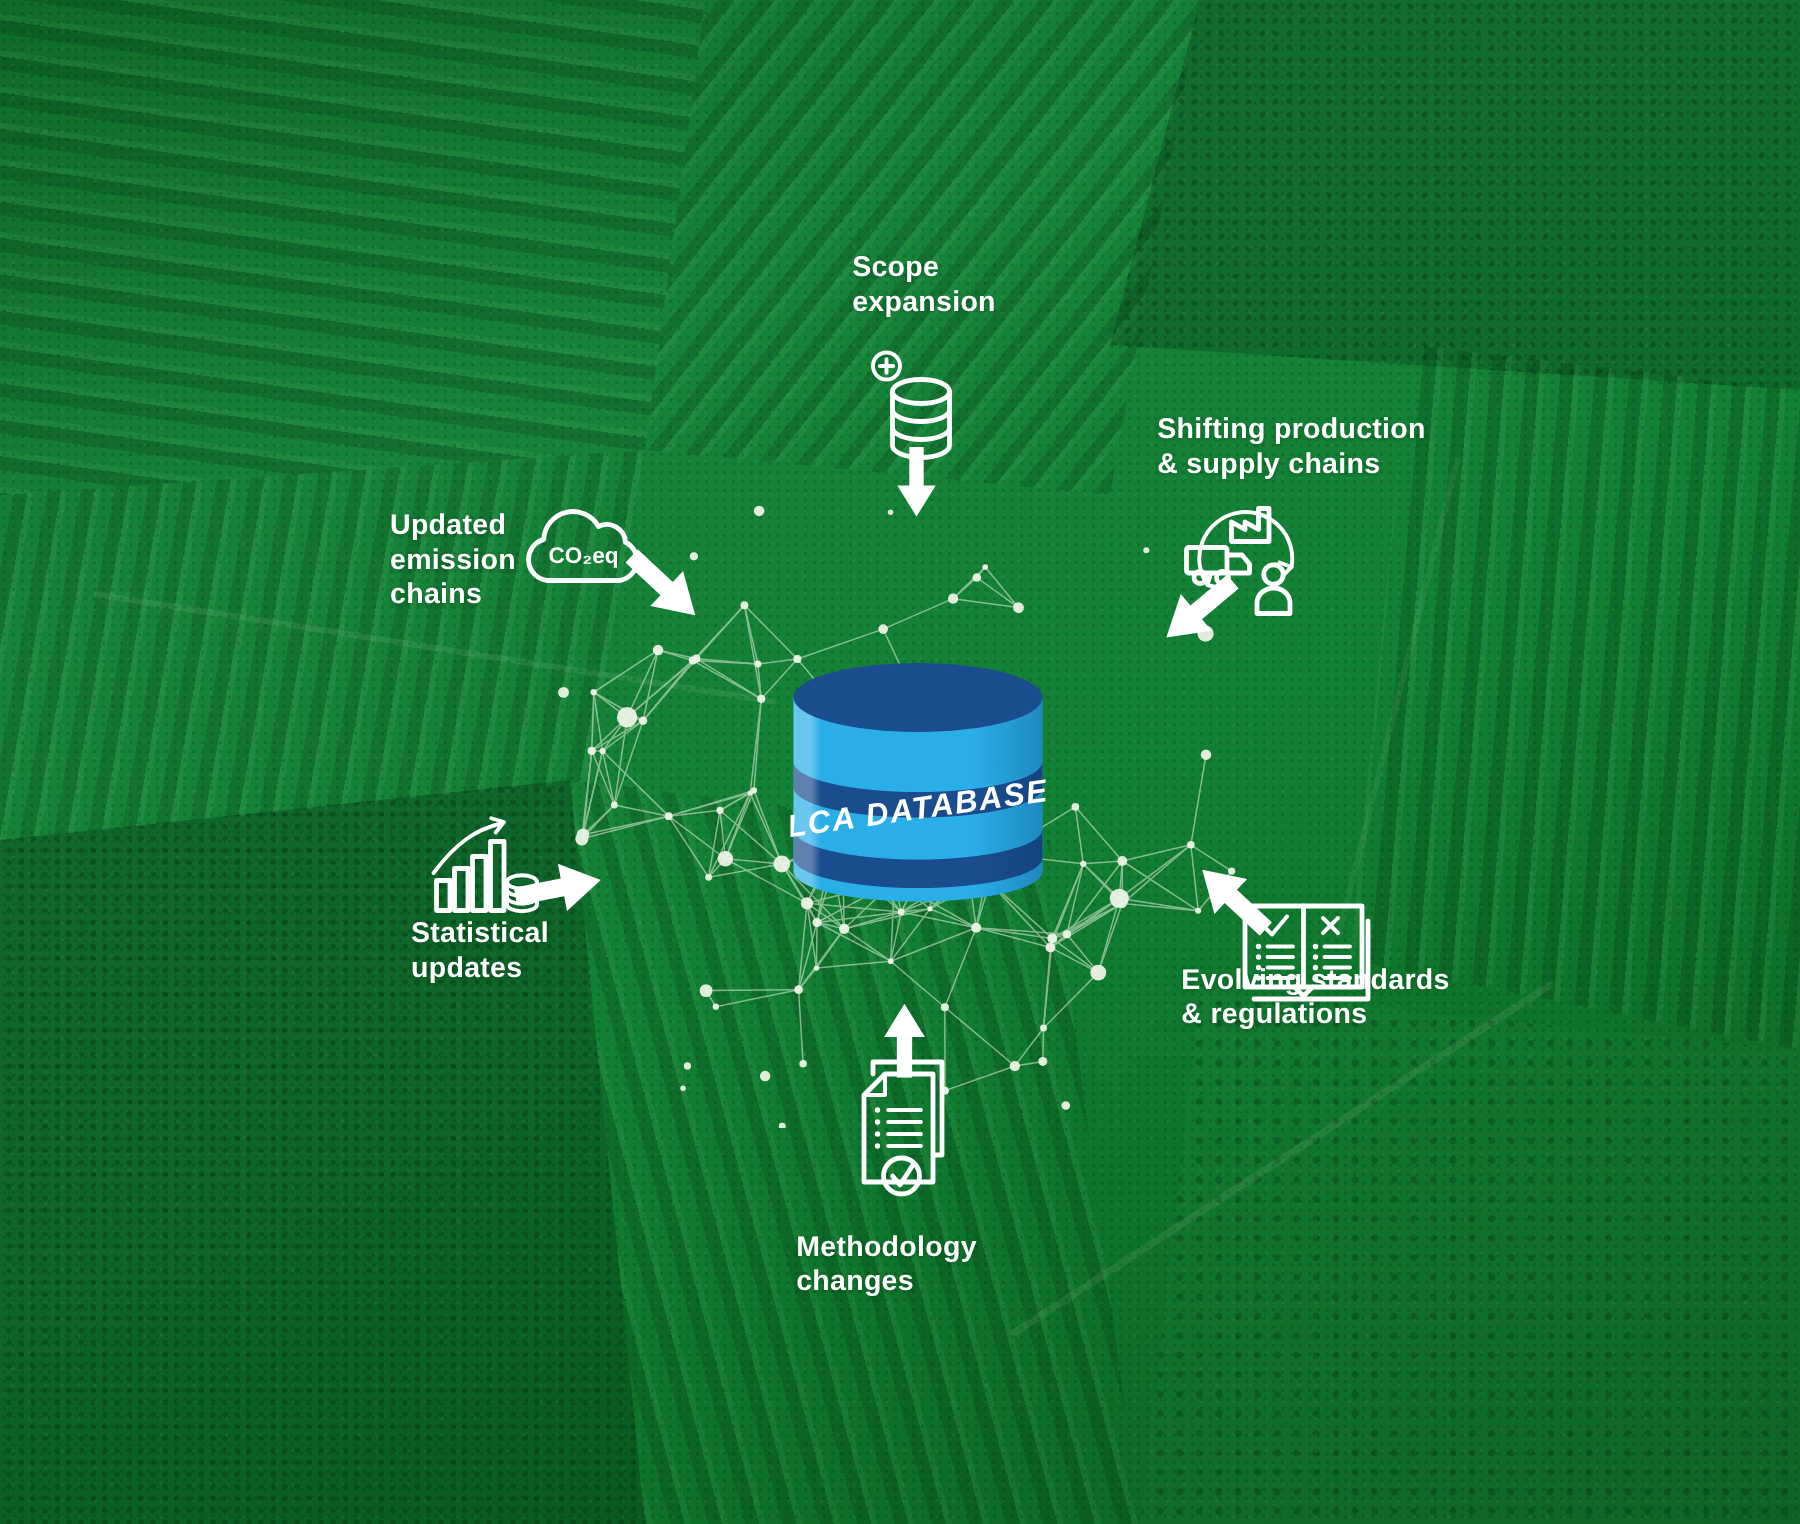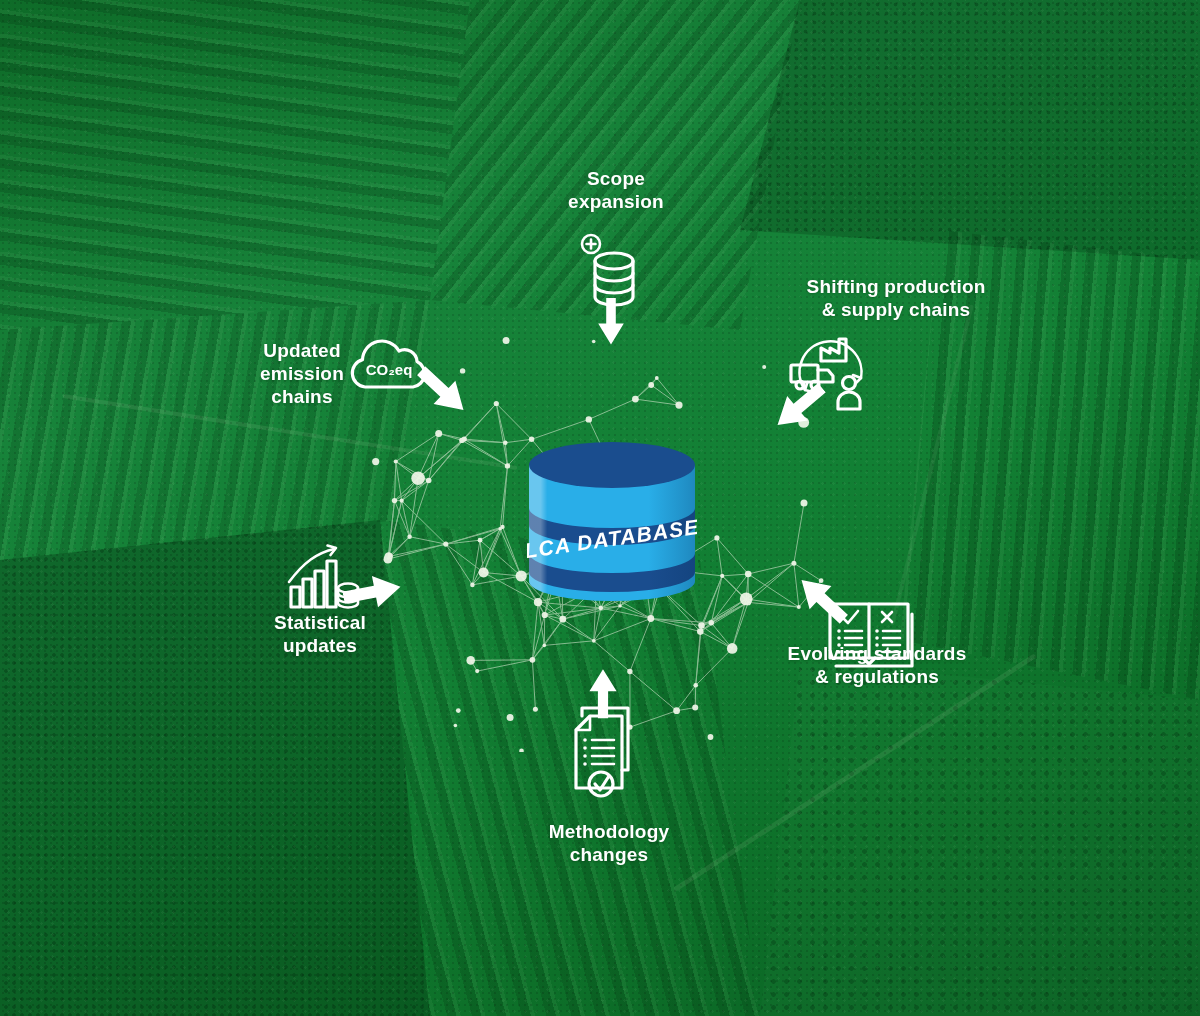--- a/index.html
+++ b/index.html
@@ -31,21 +31,21 @@
   .texture{position:absolute;inset:0;
       background-image:radial-gradient(rgba(0,0,0,.13) 1px, rgba(0,0,0,0) 1.35px),
                        radial-gradient(rgba(190,235,190,.06) 1px, rgba(0,0,0,0) 1.35px);
       background-size:6px 6px,11px 11px;background-position:0 0,3px 5px;}
   .road{position:absolute;background:rgba(205,230,190,.10);border-radius:3px;}
   .road1{left:60px;top:430px;width:460px;height:4px;transform:rotate(9deg);}
   .road2{left:640px;top:770px;width:430px;height:5px;transform:rotate(-33deg);}
   .road3{left:930px;top:300px;width:4px;height:330px;transform:rotate(14deg);background:rgba(205,230,190,.08);}
   
   .label{position:absolute;transform:translateX(-50%);color:#fff;font-weight:700;
-         font-size:19px;line-height:1.2;text-align:center;white-space:pre-line;
+         font-size:19px;line-height:1.2;white-space:pre-line;
          letter-spacing:.2px;text-shadow:0 1px 3px rgba(0,40,10,.30);}
   
   .icon{position:absolute;overflow:visible;}
   .icon path,.icon rect,.icon circle,.icon ellipse,.icon polyline,.icon line{
       stroke:#fff;fill:none;stroke-width:3.2;stroke-linecap:round;stroke-linejoin:round;}
   .icon .dot{fill:#fff;stroke:none;}
   .icon .thin{stroke-width:2.6;}
   .icon text{fill:#fff;stroke:none;font-weight:700;}
   
   .arrow{position:absolute;width:60px;height:40px;}
@@ -419,21 +419,21 @@
       <path d="M17 31 V67 A19 8 0 0 0 55 67 V31"></path>
       <path d="M17 43 A19 8 0 0 0 55 43"></path>
       <path d="M17 55 A19 8 0 0 0 55 55"></path>
     </svg>
     <svg class="arrow" style="left:581px;top:302px;transform:rotate(90deg) scale(.8)" viewBox="0 0 60 40">
       <polygon points="0,14 32,14 32,4 58,20 32,36 32,26 0,26"></polygon>
     </svg>
   </div>
 
   <div>
-    <div class="label" style="left:896px;top:276px">Shifting production
+    <div class="label" style="left:861px;top:276px">Shifting production
 &amp; supply chains</div>
     <svg class="icon" style="left:786px;top:326px" width="86" height="88" viewBox="0 0 86 88">
       <path class="thin" d="M19 64 A31 31 0 1 1 75 52"></path>
       <path class="thin" d="M75 52 l-8 -3 M75 52 l-6 6"></path>
       <path class="thin" d="M19 64 l2.5 -8 M19 64 l8 2"></path>
       <path d="M35 35 V22 L44 27 V22 L53 27 V13 H60 V35 Z"></path>
       <rect x="5" y="39" width="27" height="17" rx="1.5"></rect>
       <path d="M32 44 H42 L47 50 V56 H32"></path>
       <circle cx="14" cy="59" r="4"></circle>
         <circle cx="29" cy="59" r="4"></circle>
@@ -497,21 +497,21 @@
       <circle class="dot" cx="55" cy="49" r="1.8"></circle>
         <circle class="dot" cx="55" cy="56" r="1.8"></circle>
       <path class="thin" d="M61 35 H78 M61 42 H78 M61 49 H78 M61 56 H78"></path>
     </svg>
     <svg class="arrow" style="left:792px;top:579px;transform:rotate(-137deg)" viewBox="0 0 60 40">
       <polygon points="0,14 32,14 32,4 58,20 32,36 32,26 0,26"></polygon>
     </svg>
   </div>
 
   <div>
-    <div class="label" style="left:609px;top:821px">Methodology
+    <div class="label" style="left:591px;top:821px">Methodology
 changes</div>
     <svg class="icon" style="left:568px;top:704px" width="68" height="92" viewBox="0 0 68 92">
       <path d="M14 12 V4 H60 V66 H54"></path>
       <path d="M8 84 V26 L22 12 H54 V84 Z"></path>
       <path class="thin" d="M22 12 V26 H8"></path>
       <circle class="dot" cx="17" cy="36" r="1.8"></circle>
         <circle class="dot" cx="17" cy="44" r="1.8"></circle>
       <circle class="dot" cx="17" cy="52" r="1.8"></circle>
         <circle class="dot" cx="17" cy="60" r="1.8"></circle>
       <path class="thin" d="M24 36 H46 M24 44 H46 M24 52 H46 M24 60 H46"></path>

